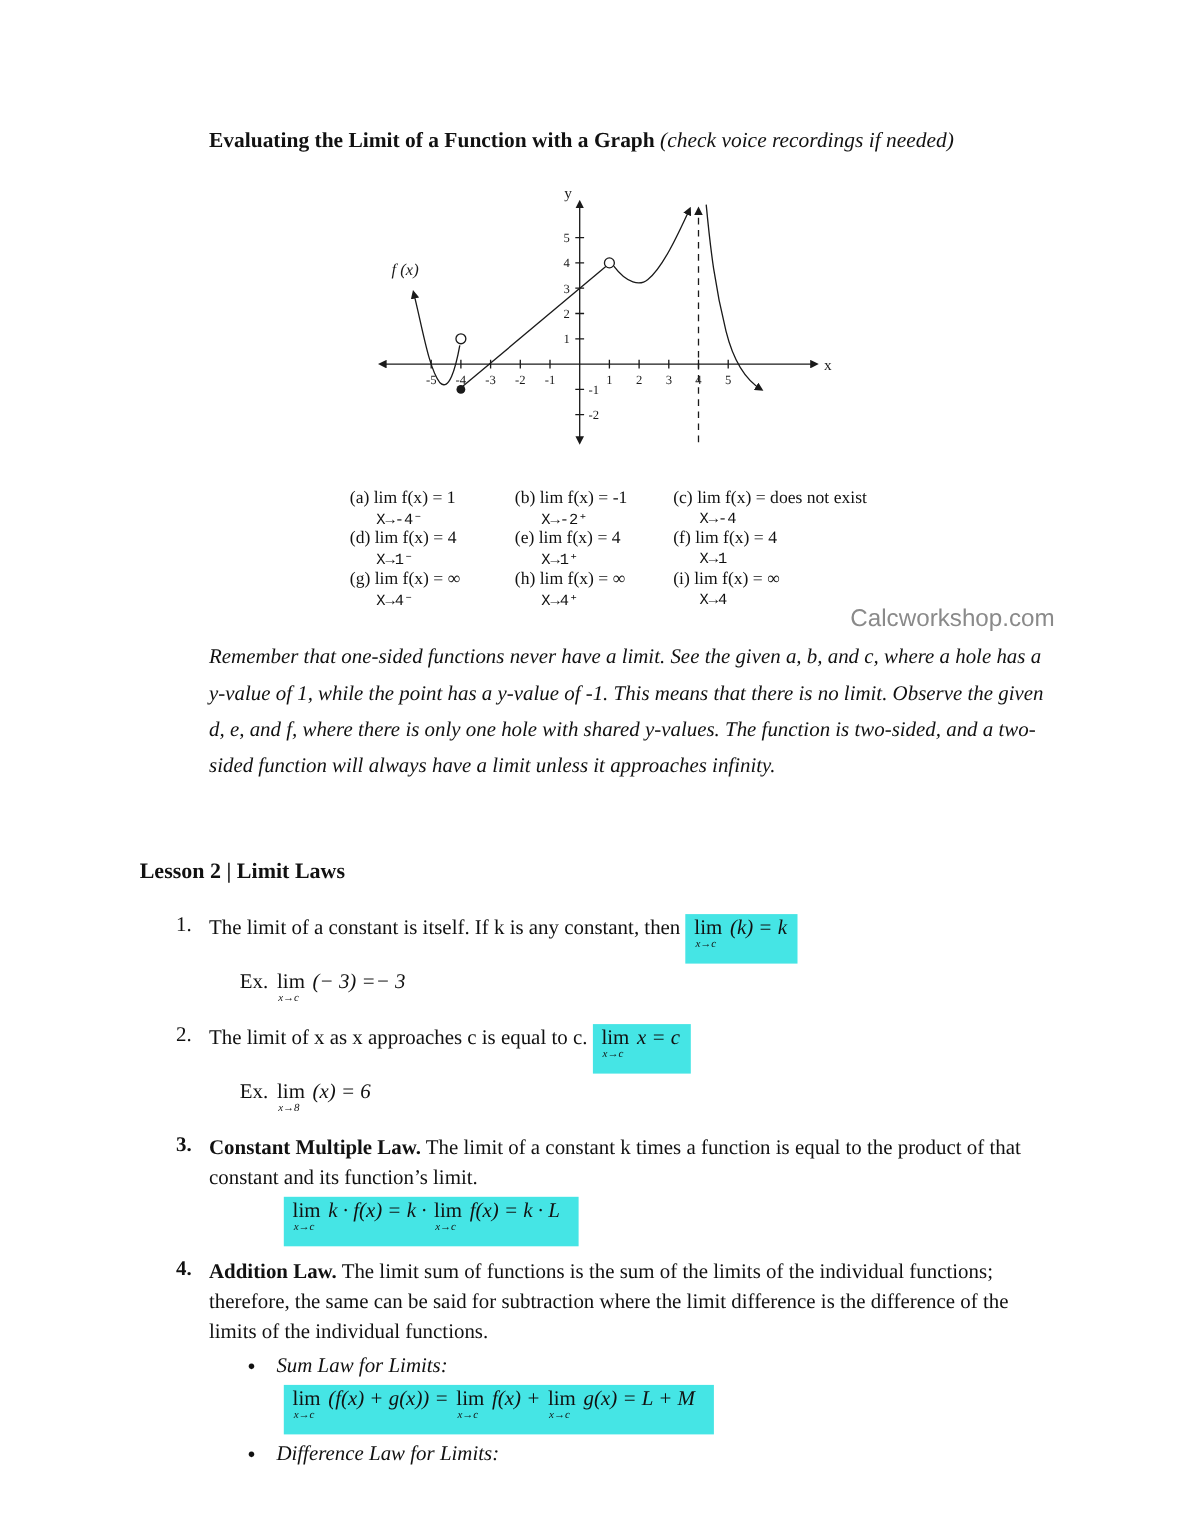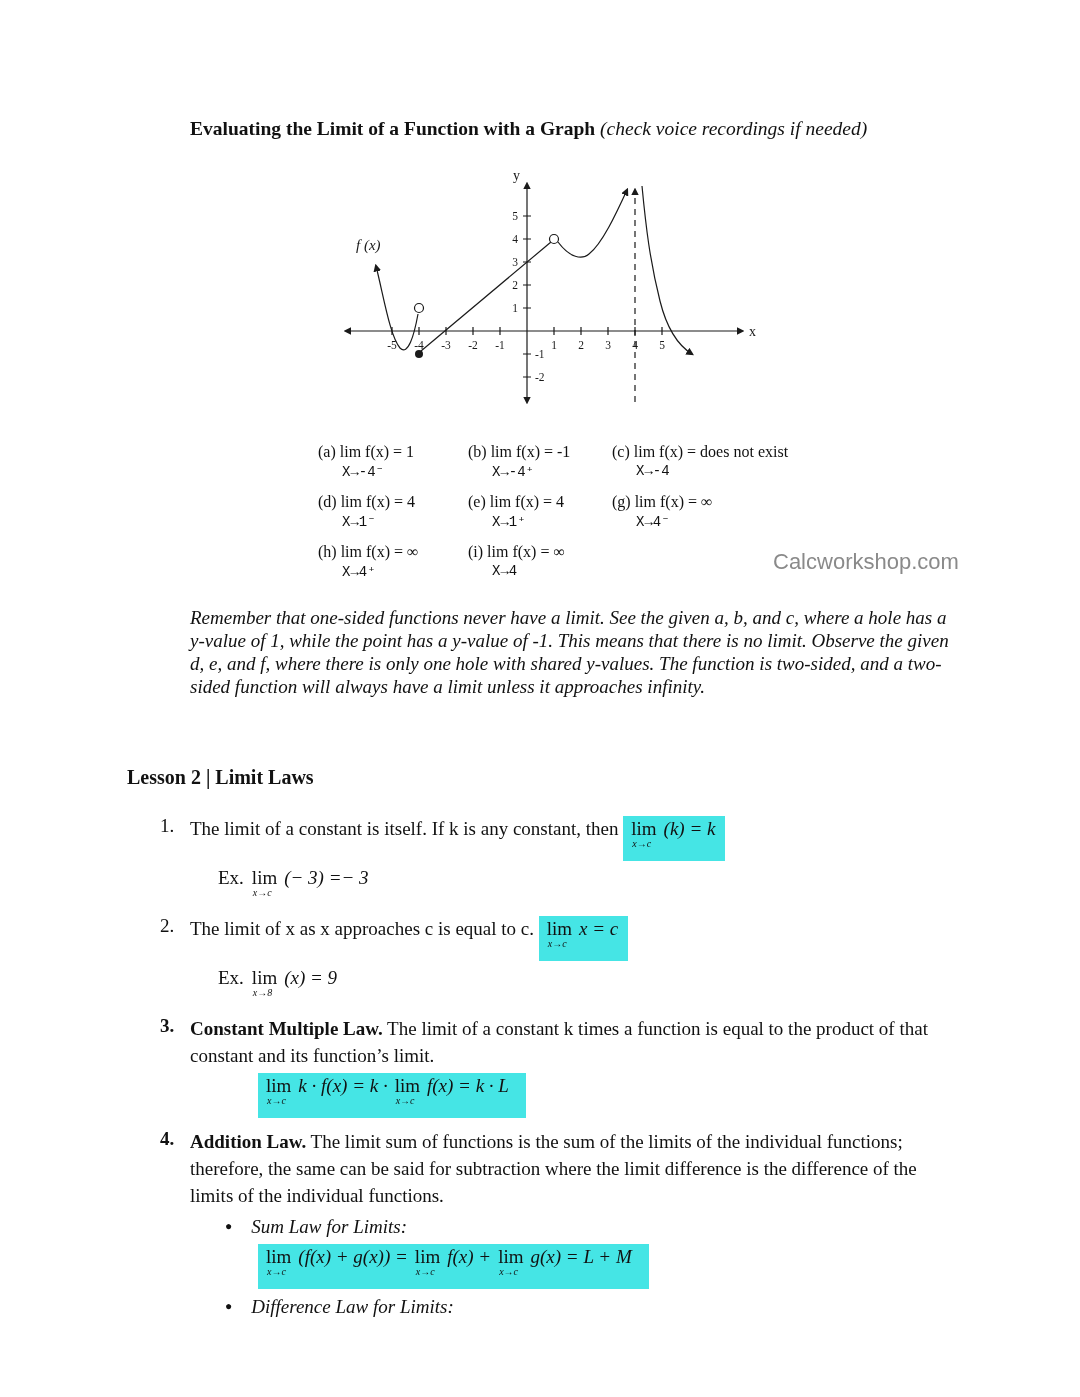--- a/index.html
+++ b/index.html
@@ -12,30 +12,30 @@
   }
   .title{font-size:19.5px;margin:0 0 0 63px;font-weight:normal;}
   .t-bold{font-weight:bold;}
   .t-note{font-style:italic;}
 
   .graph-wrap{margin:26px 0 0 205px;}
   .graph-svg text{font-family:"Liberation Serif",serif;}
 
   .answers{
     display:grid;grid-template-columns:150px 144px 250px;
-    row-gap:13px;margin:4px 0 0 191px;font-size:16px;
+    margin:4px 0 0 191px;font-size:16px;
   }
   .ans-main{white-space:nowrap;}
   .ans-sub{font-size:14px;margin:2px 0 0 24px;font-family:Liberation Mono, monospace;}
   .watermark{
     position:absolute;left:773px;top:549px;
     font-family:"Liberation Sans",sans-serif;font-size:22px;color:var(--wm);
   }
 
-  .commentary{font-style:italic;margin:26px 0 0 63px;width:770px;line-height:23px;}
+  .commentary{font-style:italic;margin:26px 0 0 63px;width:770px;line-height:33px;}
 
   .lesson{font-size:20px;font-weight:bold;margin:68px 0 0 0;}
 
   .laws{margin-top:26px;}
   .law{display:flex;margin-bottom:6px;}
   .law-num{flex:0 0 30px;width:30px;margin-left:33px;}
   .law-num.bold{font-weight:bold;}
   .law-body{flex:1;line-height:27px;}
   .law-lead-bold{font-weight:bold;}
 
@@ -113,33 +113,37 @@
     </svg>
   </div>
 
   <div class="answers">
     <div class="ans">
         <div class="ans-main">(a) lim f(x) = 1</div>
         <div class="ans-sub">X→-4⁻</div>
       </div>
     <div class="ans">
         <div class="ans-main">(b) lim f(x) = -1</div>
-        <div class="ans-sub">X→-4⁺</div>
+        <div class="ans-sub">X→-2⁺</div>
       </div>
     <div class="ans">
         <div class="ans-main">(c) lim f(x) = does not exist</div>
         <div class="ans-sub">X→-4</div>
       </div>
     <div class="ans">
         <div class="ans-main">(d) lim f(x) = 4</div>
         <div class="ans-sub">X→1⁻</div>
       </div>
     <div class="ans">
         <div class="ans-main">(e) lim f(x) = 4</div>
         <div class="ans-sub">X→1⁺</div>
+      </div>
+    <div class="ans">
+        <div class="ans-main">(f) lim f(x) = 4</div>
+        <div class="ans-sub">X→1</div>
       </div>
     <div class="ans">
         <div class="ans-main">(g) lim f(x) = ∞</div>
         <div class="ans-sub">X→4⁻</div>
       </div>
     <div class="ans">
         <div class="ans-main">(h) lim f(x) = ∞</div>
         <div class="ans-sub">X→4⁺</div>
       </div>
     <div class="ans">
@@ -166,21 +170,21 @@
         </div>
       </div>
     </div>
 
     <div class="law">
       <div class="law-num">2.</div>
       <div class="law-body">
         <span>The limit of x as x approaches c is equal to c.</span>
         <span class="formula hl"><span class="limstack"><span class="limword">lim</span><span class="limsub">x→c</span></span><span class="frest">x = c</span></span>
         <div class="exline">
-          <span class="ex-label">Ex.</span><span class="limstack"><span class="limword">lim</span><span class="limsub">x→8</span></span><span class="frest">(x) = 9</span>
+          <span class="ex-label">Ex.</span><span class="limstack"><span class="limword">lim</span><span class="limsub">x→8</span></span><span class="frest">(x) = 6</span>
         </div>
       </div>
     </div>
 
     <div class="law">
       <div class="law-num bold">3.</div>
       <div class="law-body">
         <span class="law-lead-bold">Constant Multiple Law.</span>
         <span>The limit of a constant k times a function is equal to the product of that constant and its function’s limit.</span>
         <div class="formula-row">

